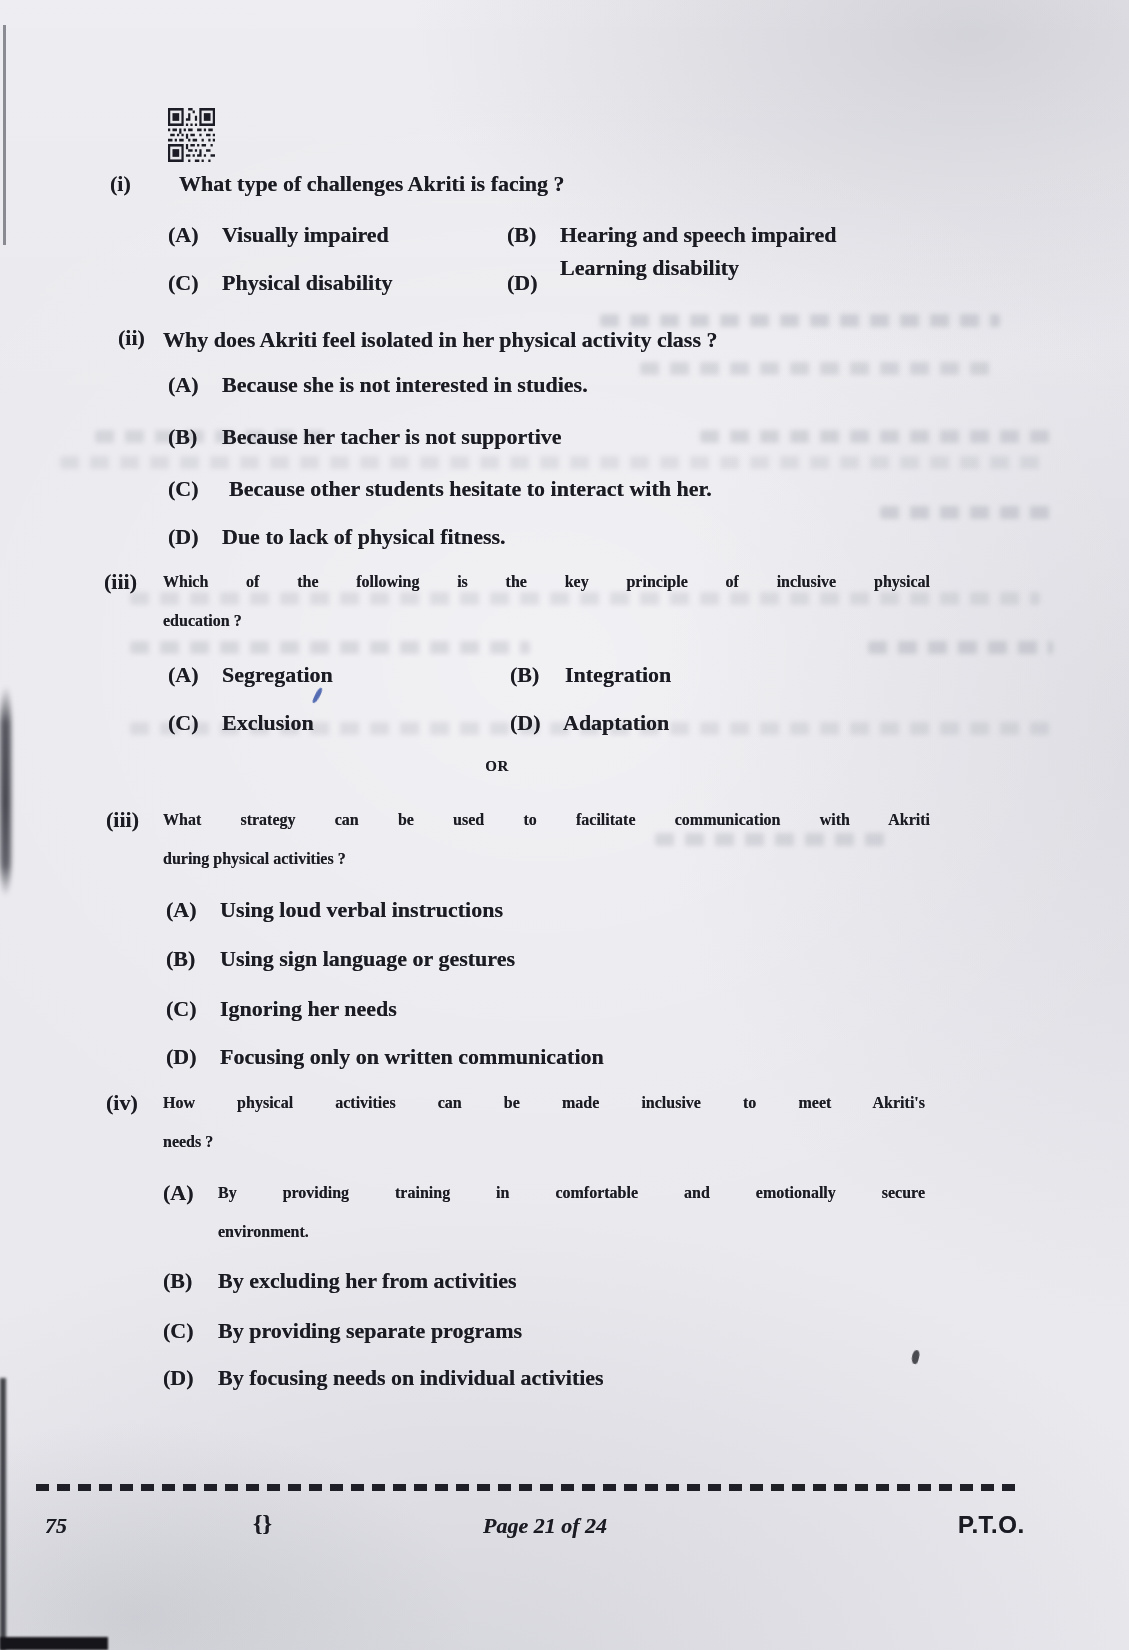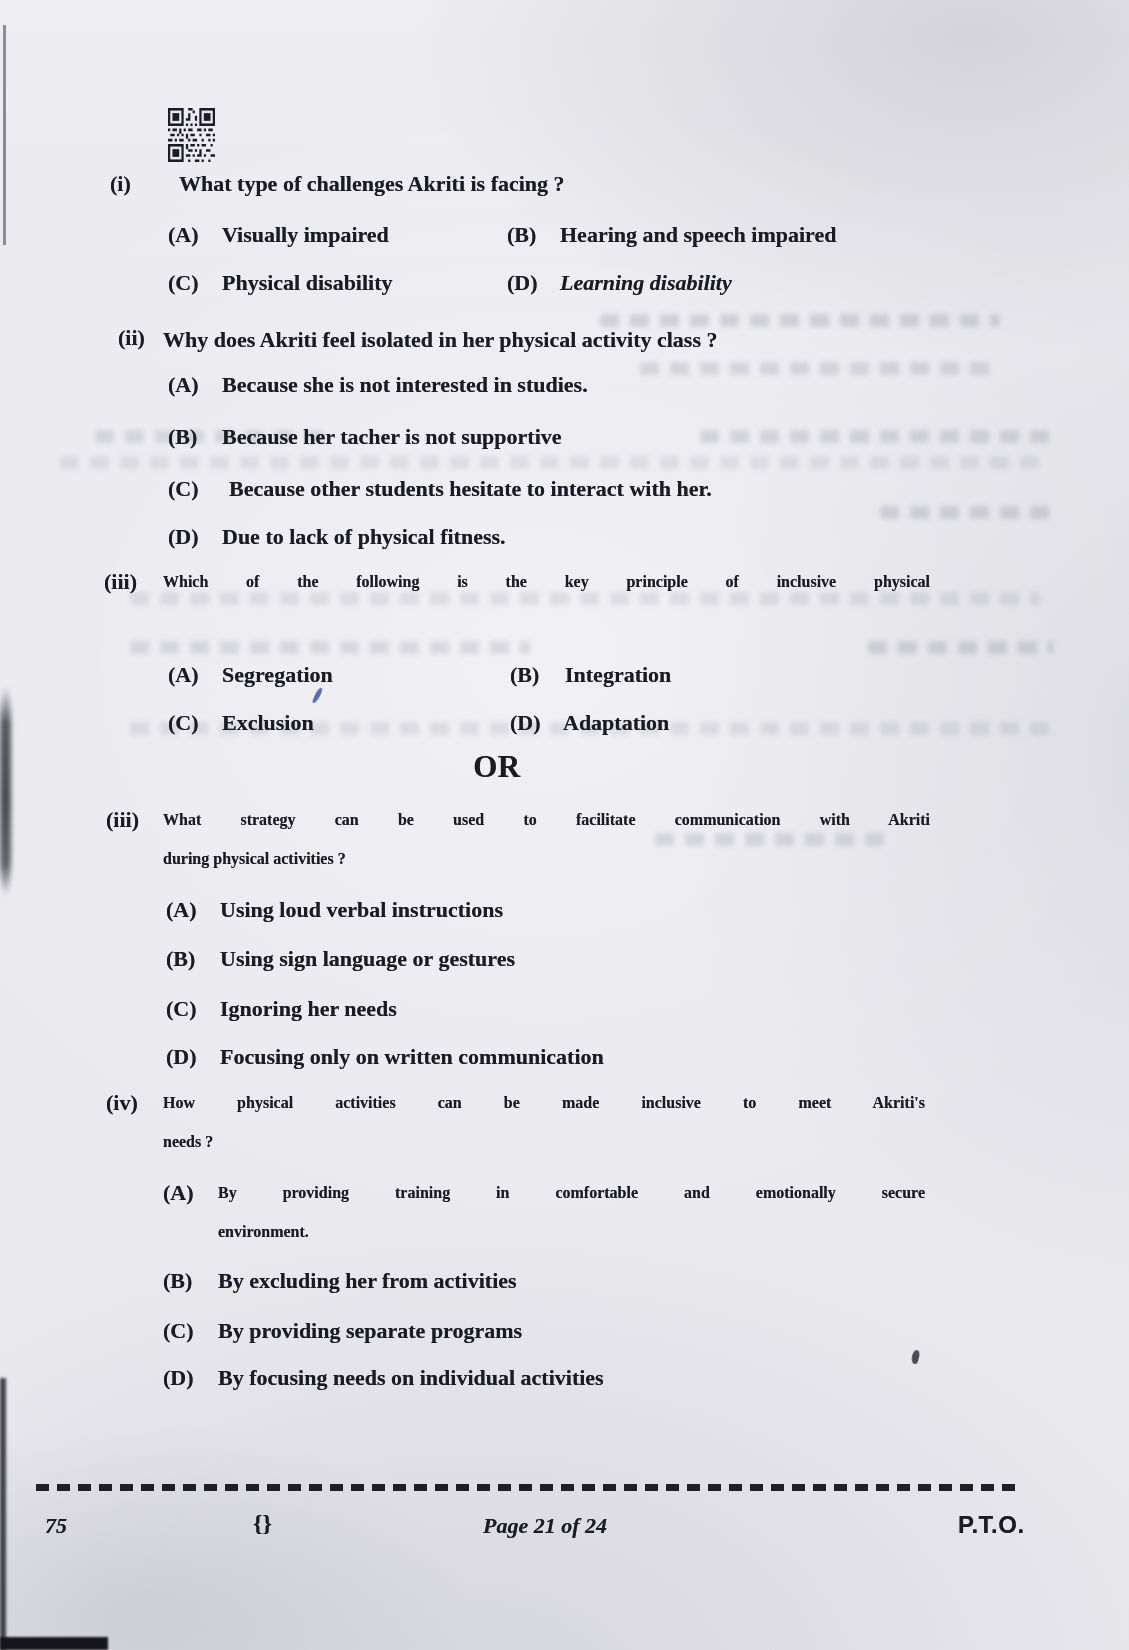--- a/index.html
+++ b/index.html
@@ -14,21 +14,21 @@
       radial-gradient(1250px 760px at 42% 102%, rgba(160,160,172,.26), transparent 62%),
       radial-gradient(520px 300px at 12% 98%, rgba(140,140,152,.22), transparent 65%),
       radial-gradient(1000px 820px at 48% 40%, rgba(255,255,255,.38), transparent 72%),
       linear-gradient(180deg, rgba(255,255,255,.22), rgba(0,0,0,0) 26%);
   }
   .t{position:absolute;font-size:22px;line-height:27px;white-space:nowrap;
      text-shadow:0 0 .5px rgba(27,27,36,.65);}
   .qlines{position:absolute;font-size:16px;line-height:39px;
      text-shadow:0 0 .5px rgba(27,27,36,.65);}
   .jline{text-align:justify;text-align-last:justify;}
-  .or{font-size:31px;letter-spacing:.5px;text-align:center;}
+  .or{font-size:15px;letter-spacing:.5px;text-align:center;}
   .ital{font-style:italic;}
   .sans{font-family:"Liberation Sans","DejaVu Sans",sans-serif;font-weight:700;}
   .dashes{
     position:absolute;left:36px;top:1484px;width:982px;height:7px;opacity:.94;
     background:repeating-linear-gradient(90deg,#14141c 0 13px,transparent 13px 21px);
     filter:blur(.3px);
   }
   .ghost{position:absolute;height:13px;border-radius:3px;filter:blur(2.6px);
     background:repeating-linear-gradient(90deg,#8e909e 0 19px,transparent 19px 30px);}
   .artifact{position:absolute;}
@@ -76,37 +76,38 @@
   <span class="t" style="left:110px;top:170px;">(i)</span>
   <span class="t" style="left:179px;top:170px;">What type of challenges Akriti is facing ?</span>
 
   <span class="t" style="left:168px;top:221px;">(A)</span>
   <span class="t" style="left:222px;top:221px;">Visually impaired</span>
   <span class="t" style="left:507px;top:221px;">(B)</span>
   <span class="t" style="left:560px;top:221px;">Hearing and speech impaired</span>
   <span class="t" style="left:168px;top:269px;">(C)</span>
   <span class="t" style="left:222px;top:269px;">Physical disability</span>
   <span class="t" style="left:507px;top:269px;">(D)</span>
-  <span class="t" style="left:560px;top:269px;font-style:italic;">Learning disability</span>
+  <span class="t" style="left:560px;top:254px;">Learning disability</span>
 
   <span class="t" style="left:110px;top:324px;margin-left:8px;">(ii)</span>
   <span class="t" style="left:163px;top:326px;">Why does Akriti feel isolated in her physical activity class ?</span>
 
   <span class="t" style="left:168px;top:371px;">(A)</span>
   <span class="t" style="left:222px;top:371px;">Because she is not interested in studies.</span>
   <span class="t" style="left:168px;top:423px;">(B)</span>
   <span class="t" style="left:222px;top:423px;">Because her tacher is not supportive</span>
   <span class="t" style="left:168px;top:475px;">(C)</span>
   <span class="t" style="left:222px;top:475px;margin-left:7px;">Because other students hesitate to interact with her.</span>
   <span class="t" style="left:168px;top:523px;">(D)</span>
   <span class="t" style="left:222px;top:523px;">Due to lack of physical fitness.</span>
 
   <span class="t" style="left:104px;top:568px;">(iii)</span>
   <div class="qlines" style="left:163px;top:562px;width:767px;">
     <div class="jline">Which of the following is the key principle of inclusive physical</div>
+    <div>education ?</div>
   </div>
 
   <span class="t" style="left:168px;top:661px;">(A)</span>
   <span class="t" style="left:222px;top:661px;">Segregation</span>
   <span class="t" style="left:510px;top:661px;">(B)</span>
   <span class="t" style="left:565px;top:661px;">Integration</span>
   <span class="t" style="left:168px;top:709px;">(C)</span>
   <span class="t" style="left:222px;top:709px;">Exclusion</span>
   <span class="t" style="left:510px;top:709px;">(D)</span>
   <span class="t" style="left:563px;top:709px;">Adaptation</span>

